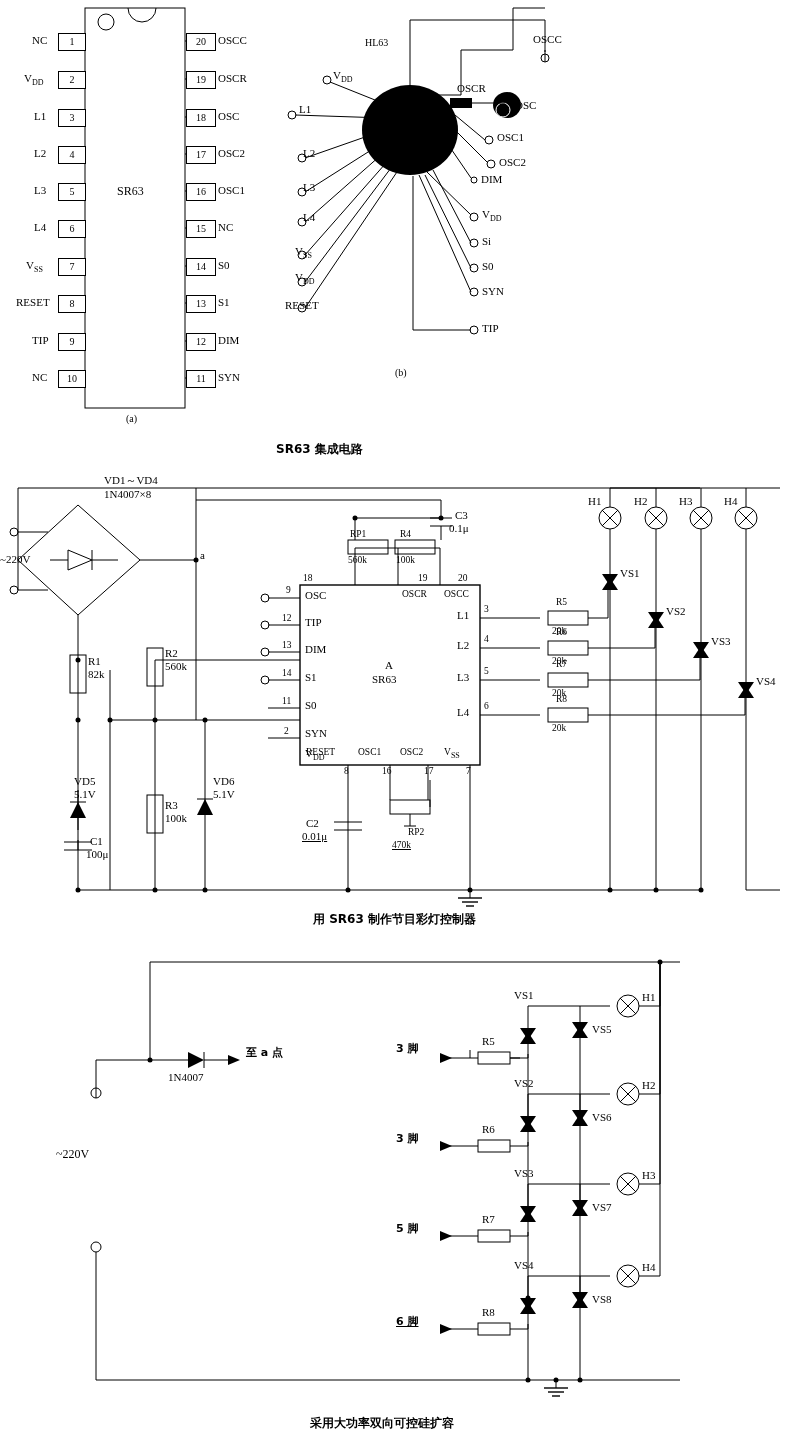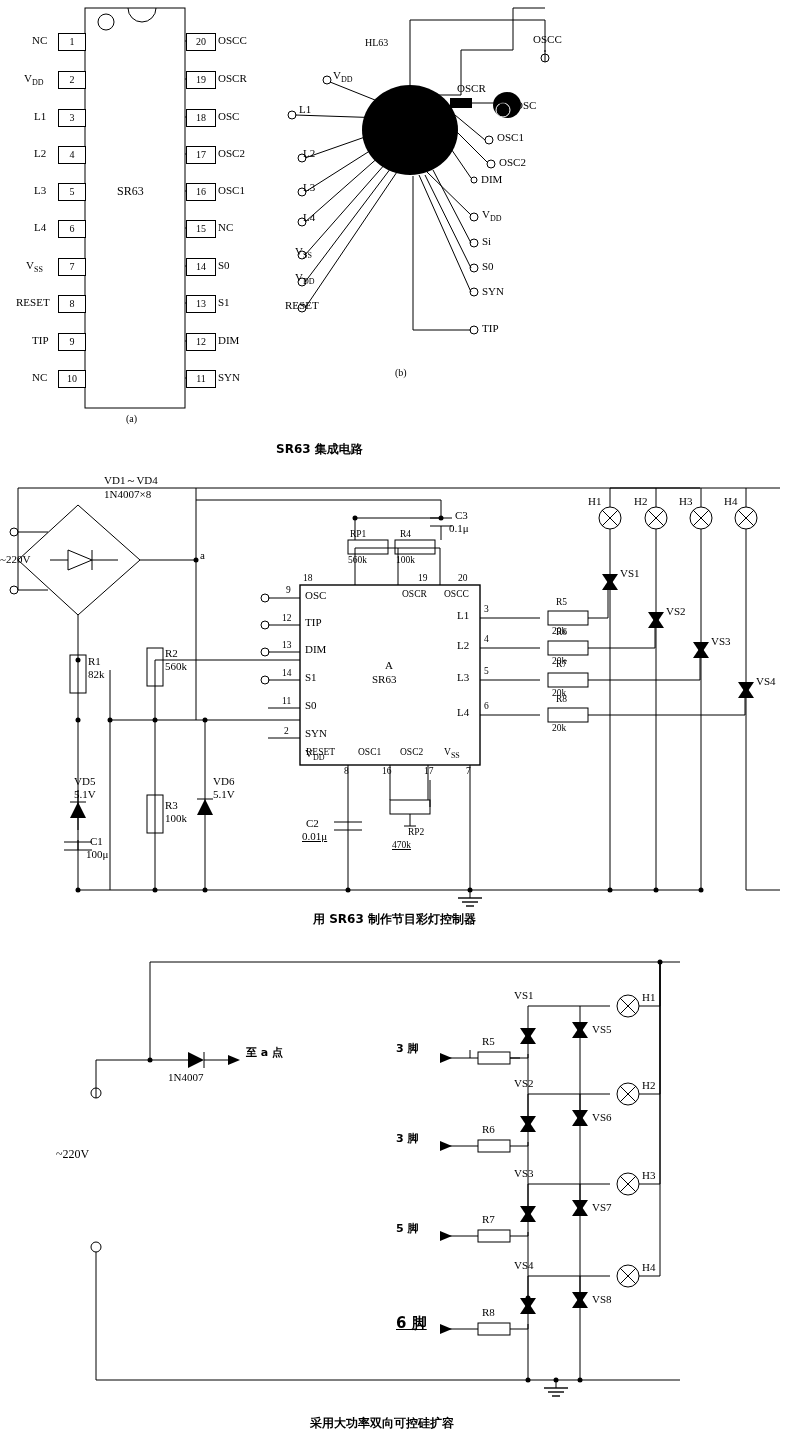--- a/index.html
+++ b/index.html
@@ -564,21 +564,21 @@
     <circle class="fillb" cx="580" cy="348" r="2.5"></circle>
     <circle class="fillb" cx="660" cy="12" r="2.5"></circle>
   </svg>
   <div class="lbl" style="left:168px;top:122px;"><span>1N4007</span></div>
   <div class="lbl cn" style="left:246px;top:97px;font-size:11px;"><span>至 a 点</span></div>
   <div class="lbl" style="left:56px;top:198px;font-size:12px;"><span>~220V</span></div>
 
   <div class="lbl cn" style="left:396px;top:93px;font-size:11px;"><span>3 脚</span></div>
   <div class="lbl cn" style="left:396px;top:183px;font-size:11px;"><span>3 脚</span></div>
   <div class="lbl cn" style="left:396px;top:273px;font-size:11px;"><span>5 脚</span></div>
-  <div class="lbl cn" style="left:396px;top:366px;font-size:15px;text-decoration:underline;"><span>6 脚</span></div>
+  <div class="lbl cn" style="left:396px;top:366px;font-size:11px;text-decoration:underline;"><span>6 脚</span></div>
 
   <div class="lbl" style="left:482px;top:86px;"><span>R5</span></div>
   <div class="lbl" style="left:482px;top:174px;"><span>R6</span></div>
   <div class="lbl" style="left:482px;top:264px;"><span>R7</span></div>
   <div class="lbl" style="left:482px;top:357px;"><span>R8</span></div>
 
   <div class="lbl" style="left:514px;top:40px;"><span>VS1</span></div>
   <div class="lbl" style="left:514px;top:128px;"><span>VS2</span></div>
   <div class="lbl" style="left:514px;top:218px;"><span>VS3</span></div>
   <div class="lbl" style="left:514px;top:310px;"><span>VS4</span></div>

